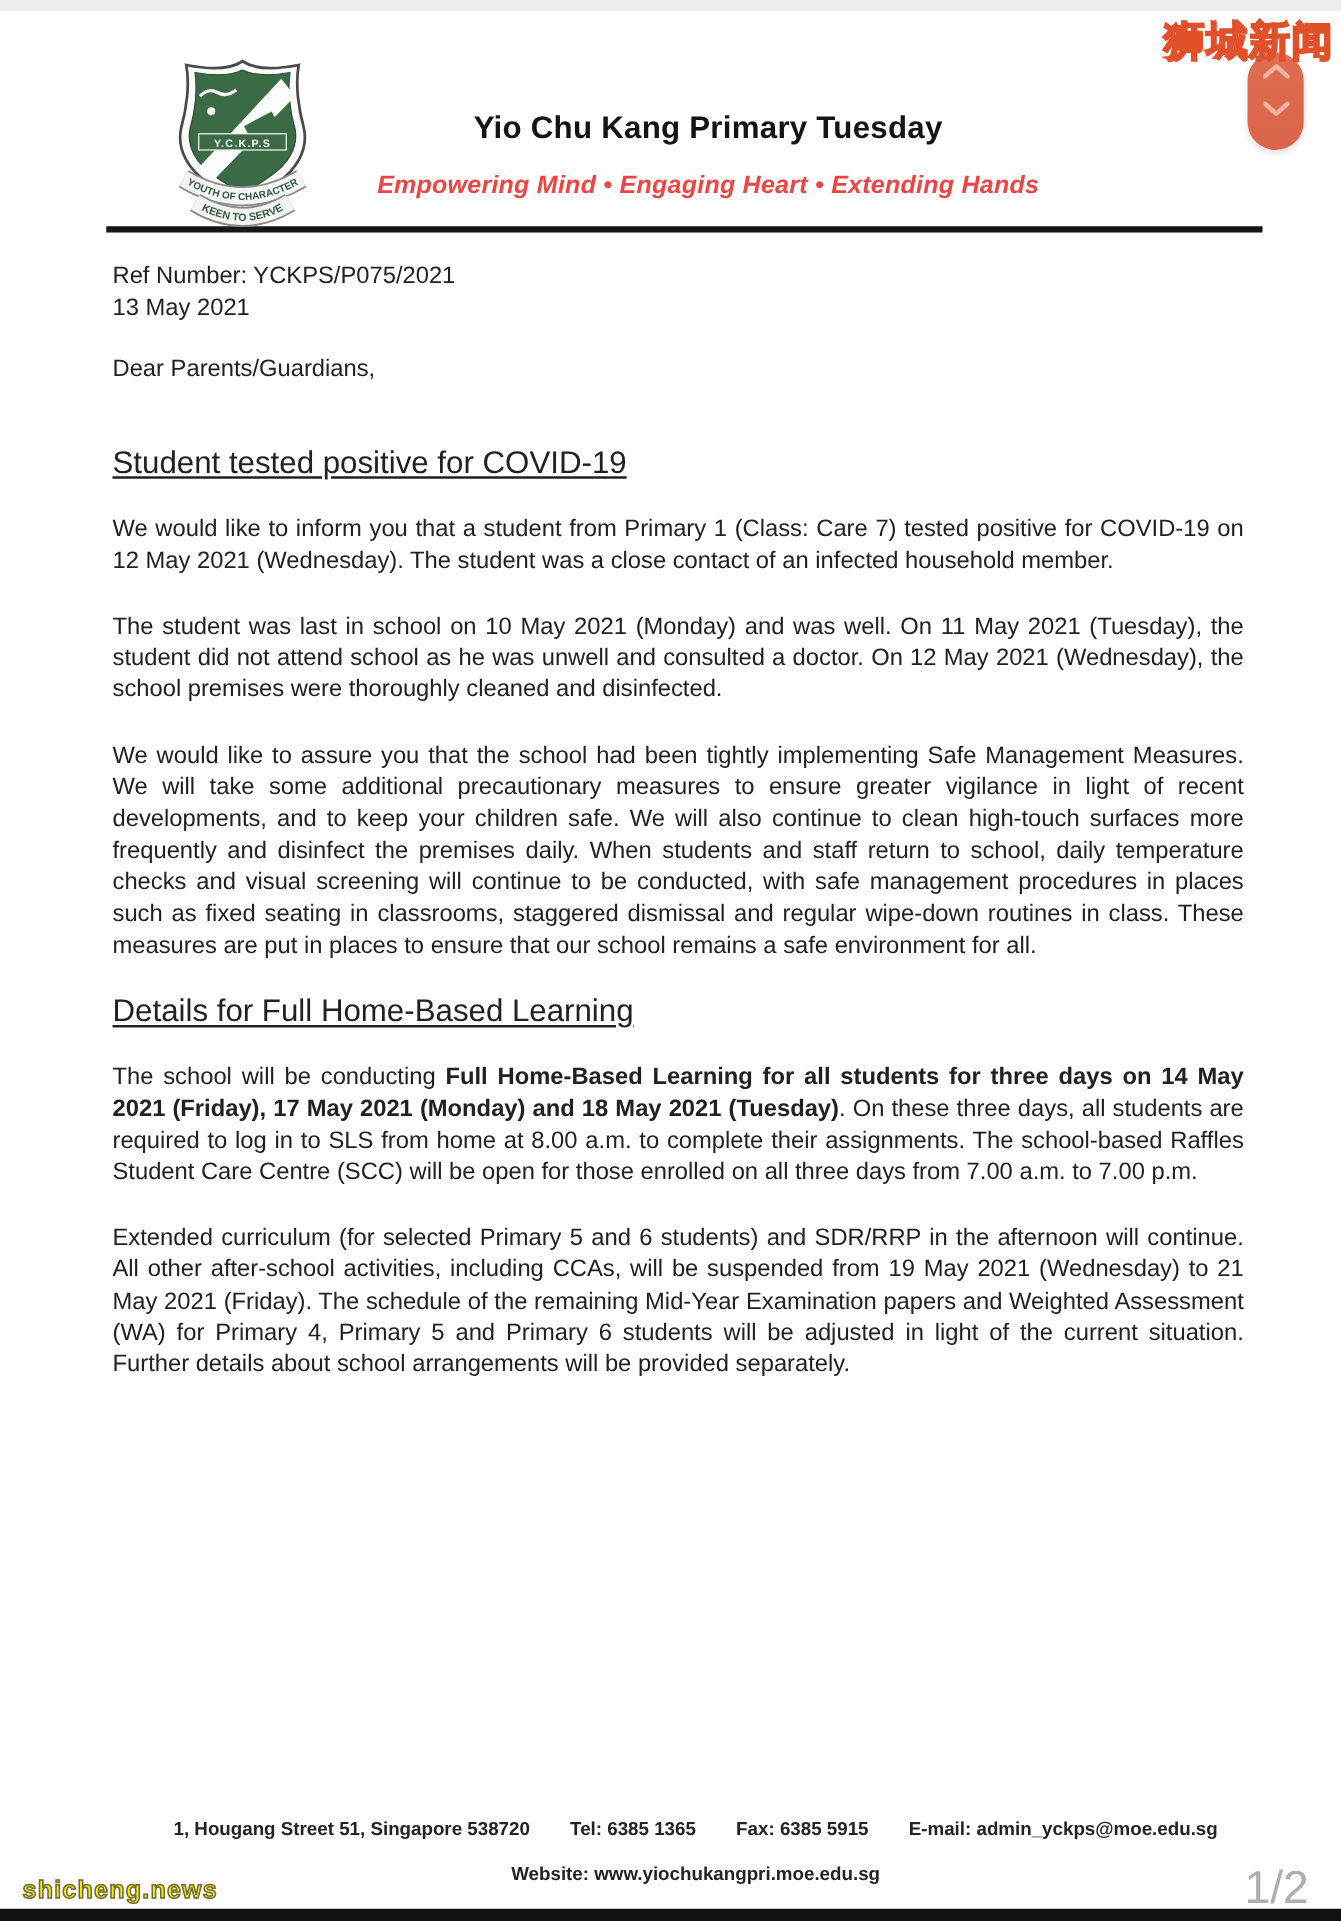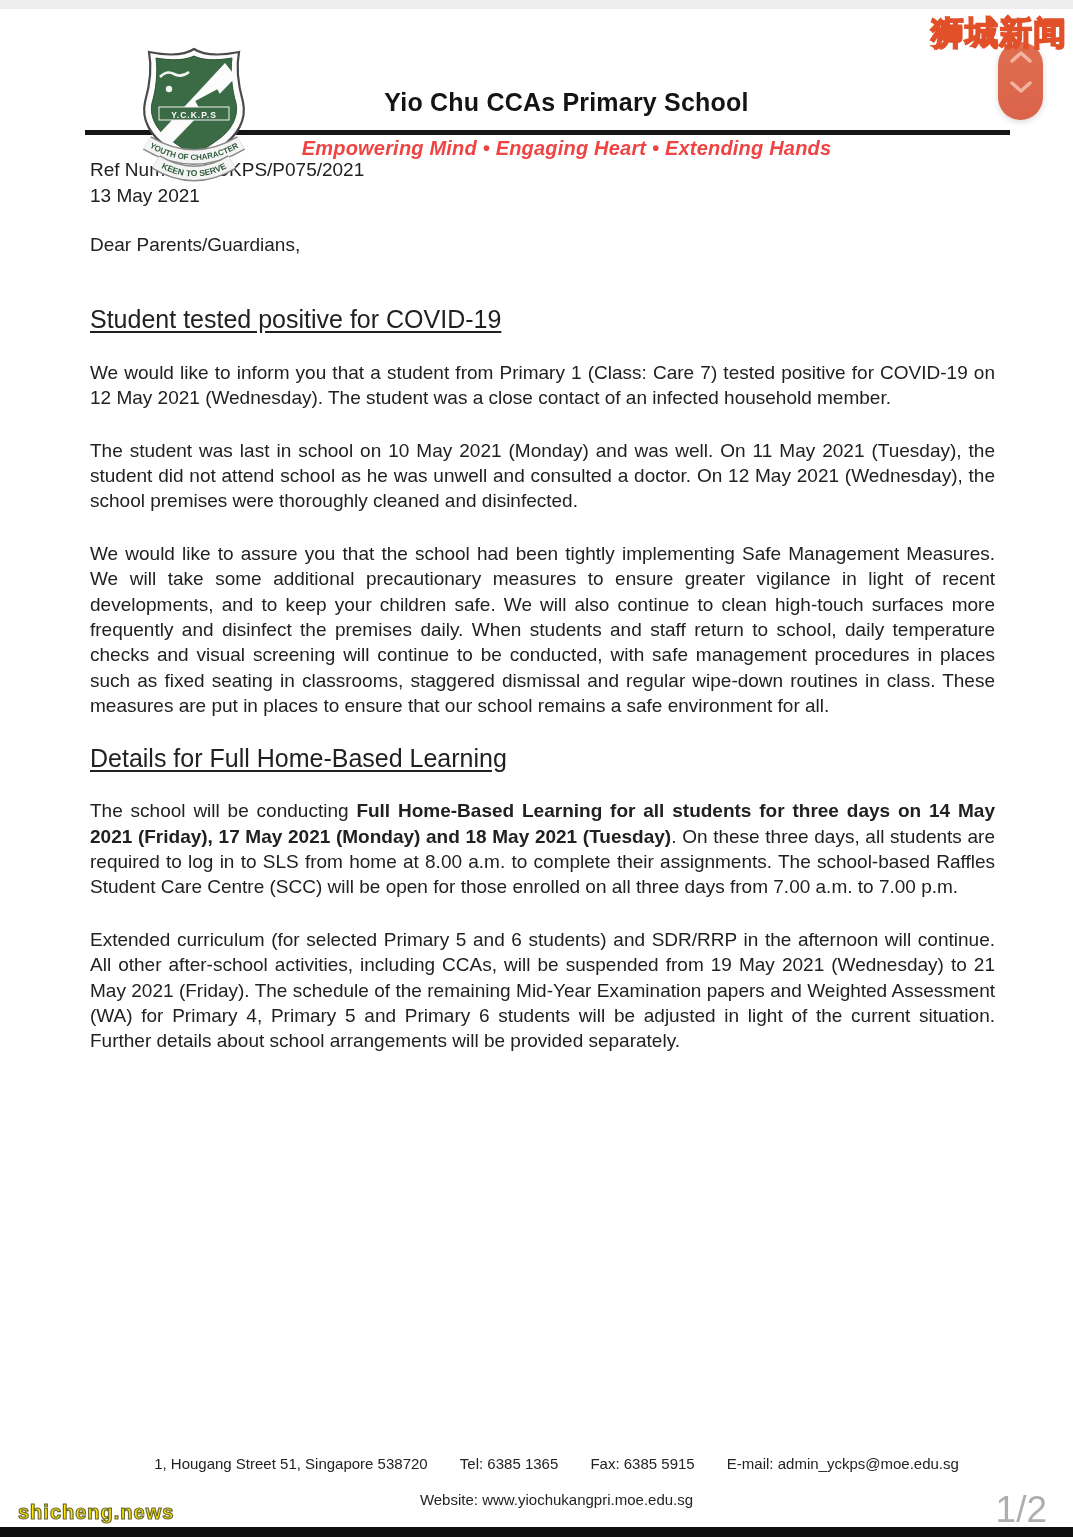--- a/index.html
+++ b/index.html
@@ -8,21 +8,21 @@
     font-family: "Liberation Sans", sans-serif;
     background: #ffffff;
     position: relative;
     color: #1d1d1d;
   }
   .top-strip {
     position: absolute; top: 0; left: 0; right: 0; height: 9px;
     background: #ededed;
   }
   
-  .letter-header { position: relative; height: 130px; }
+  .letter-header { position: relative; height: 181px; }
   .crest {
     position: absolute; left: 128px; top: 44px;
     width: 132px; height: 146px;
   }
   .title-block {
     position: absolute; left: 60px; right: 0; top: 88px;
     text-align: center;
   }
   .school-name {
     font-size: 25px; font-weight: bold; color: #141414;
@@ -51,21 +51,21 @@
     margin-bottom: 27px;
   }
   .content p.para {
     text-align: justify;
     margin-bottom: 27px;
   }
   .content p.para b { font-weight: bold; }
   
   .letter-footer {
     position: absolute; left: 40px; right: 0; bottom: 29px;
-    text-align: center; font-size: 15px; color: #232323;
+    text-align: center; font-size: 15px; color: #232323; font-weight: bold;
   }
   .footer-line1 span { display: inline-block; }
   .footer-line1 span + span { margin-left: 28px; }
   .footer-line2 { margin-top: 19px; }
   
   .wm-top {
     position: absolute; top: 11px; right: 6px;
     font-size: 33px; font-weight: bold;
     color: #ffe60a;
     -webkit-text-stroke: 1.5px #e2502a;
@@ -134,21 +134,21 @@
 
     <path d="M27 118 Q65 141 103 118" fill="none" stroke="#8a8a8a" stroke-width="16"></path>
     <path d="M27 118 Q65 141 103 118" fill="none" stroke="#f4f4f4" stroke-width="13"></path>
     <path id="crest-arc2" d="M27 121 Q65 144 103 121" fill="none"></path>
     <text font-size="8.5" font-weight="bold" fill="#2f5a3c" font-family="Liberation Sans, sans-serif">
       <textPath href="#crest-arc2" startOffset="50%" text-anchor="middle">KEEN TO SERVE</textPath>
     </text>
   </svg>
 
   <div class="title-block">
-    <div class="school-name">Yio Chu CCAs Primary School</div>
+    <div class="school-name">Yio Chu Kang Primary Tuesday</div>
     <div class="tagline">Empowering Mind •  Engaging Heart  •  Extending Hands</div>
   </div>
 </header>
 
 <hr class="rule">
 
 <main class="content">
   <div class="ref-line">Ref Number: YCKPS/P075/2021</div>
   <div class="ref-line">13 May 2021</div>
 

